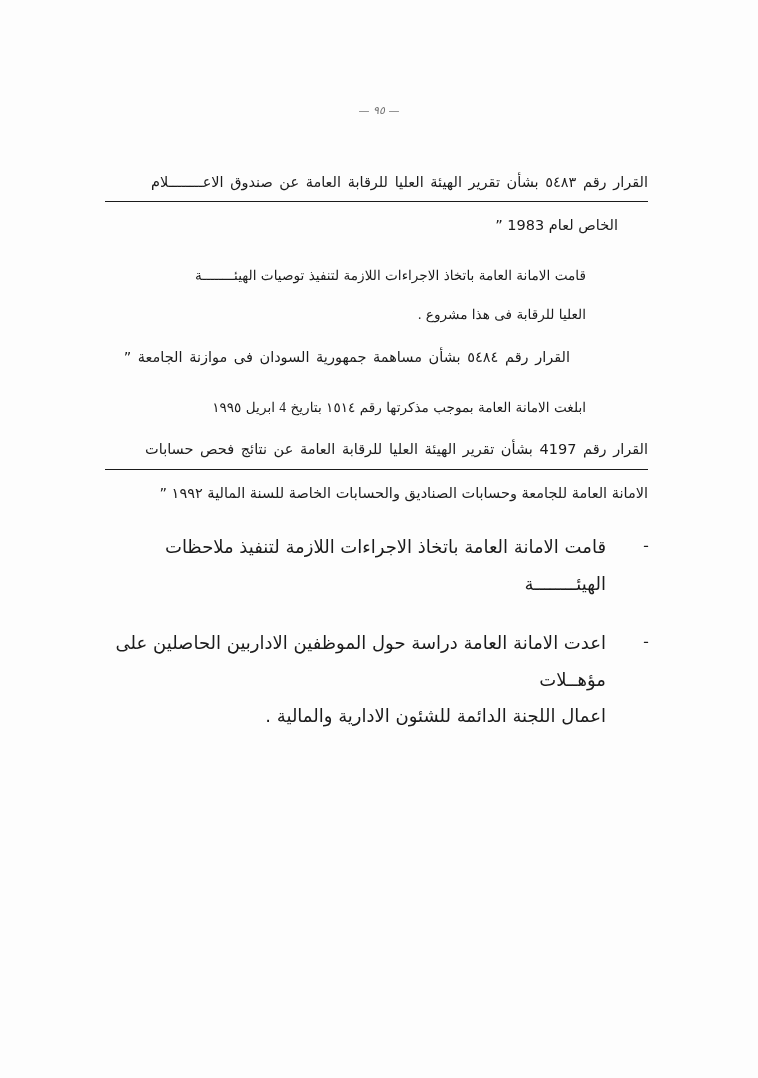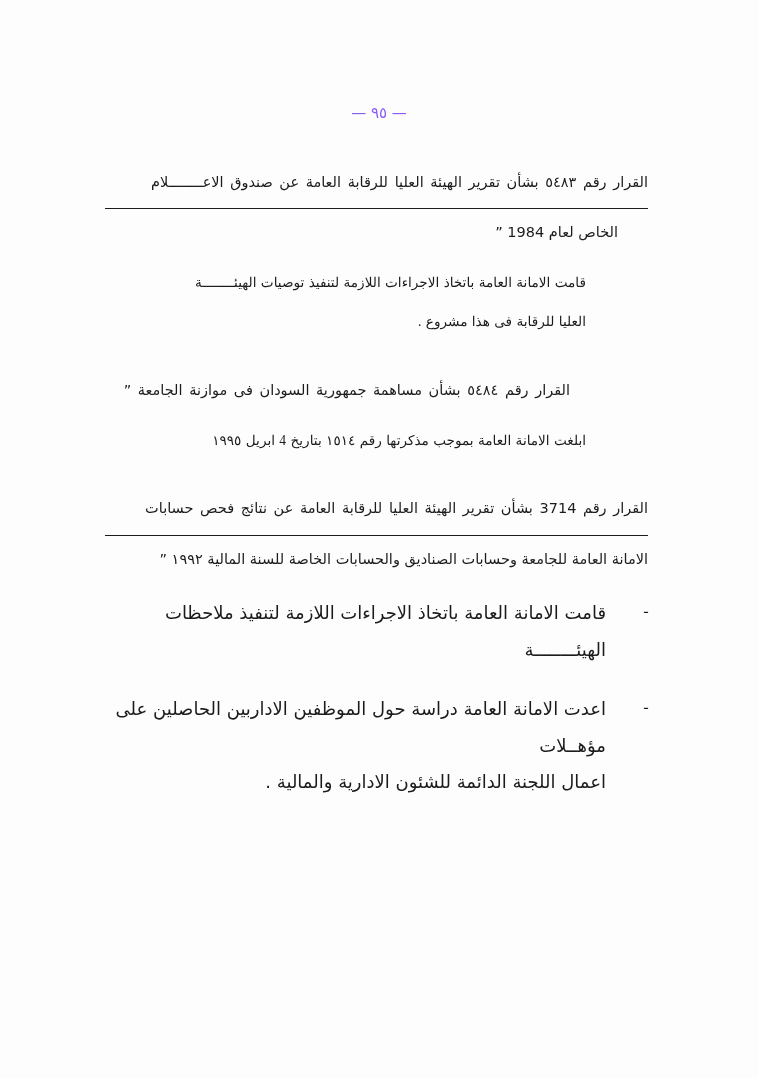--- a/index.html
+++ b/index.html
@@ -19,62 +19,63 @@
     position: absolute;
     inset: 0;
     background: #fdfdfd;
   }
   .page-number {
     position: absolute;
     top: 104px;
     left: 0;
     right: 0;
     text-align: center;
-    font-size: 15px;
+    font-size: 11px;
     letter-spacing: 1px;
-    color: #8b5cf6;
+    color: #737373;
+    font-style: italic;
   }
   .content {
     position: absolute;
     top: 168px;
     right: 110px;
     left: 105px;
     direction: rtl;
     text-align: right;
   }
   .block {
     margin-bottom: 4px;
   }
   .heading {
     font-size: 14.5px;
     line-height: 1.95;
     letter-spacing: 0.2px;
     word-spacing: 2px;
   }
   .heading-underline {
     border-bottom: 1.4px solid #1b1b1b;
-    padding-bottom: 12px;
+    padding-bottom: 5px;
     display: block;
   }
   .heading-cont {
     font-size: 14.5px;
     line-height: 1.95;
     margin-top: 9px;
   }
   .para {
     font-size: 13.6px;
     line-height: 2.05;
     letter-spacing: 0.1px;
     word-spacing: 1px;
     font-family: Liberation Serif, serif;
   }
   .indent-1 { padding-right: 30px; }
   .indent-2 { padding-right: 62px; }
   .center-ish { padding-right: 78px; }
-  .gap-lg { margin-top: 40px; }
+  .gap-lg { margin-top: 14px; }
   .gap-md { margin-top: 22px; }
   .gap-sm { margin-top: 12px; }
   .bullet-row {
     display: flex;
     flex-direction: row;
     align-items: flex-start;
     gap: 0px;
   }
   .dash {
     flex: 0 0 auto;
@@ -97,35 +98,35 @@
 <div class="page">
 
   <div class="page-number">— ٩٥ —</div>
 
   <div class="content">
 
     <div class="block">
       <div class="heading">
         <span class="line heading-underline">القرار رقم ٥٤٨٣ بشأن تقرير الهيئة العليا للرقابة العامة عن صندوق الاعــــــــلام</span>
       </div>
-      <div class="heading-cont indent-1">الخاص لعام 1984 ”</div>
+      <div class="heading-cont indent-1">الخاص لعام 1983 ”</div>
 
       <div class="para indent-2 gap-md">قامت الامانة العامة باتخاذ الاجراءات اللازمة لتنفيذ توصيات الهيئــــــــة</div>
       <div class="para indent-2 gap-sm">العليا للرقابة فى هذا مشروع .</div>
     </div>
 
     <div class="block gap-lg">
       <div class="heading center-ish">القرار رقم ٥٤٨٤ بشأن مساهمة جمهورية السودان فى موازنة الجامعة ”</div>
 
       <div class="para indent-2 gap-md">ابلغت الامانة العامة بموجب مذكرتها رقم ١٥١٤ بتاريخ 4 ابريل ١٩٩٥</div>
     </div>
 
     <div class="block gap-lg">
       <div class="heading">
-        <span class="line heading-underline">القرار رقم 3714 بشأن تقرير الهيئة العليا للرقابة العامة عن نتائج فحص حسابات</span>
+        <span class="line heading-underline">القرار رقم 4197 بشأن تقرير الهيئة العليا للرقابة العامة عن نتائج فحص حسابات</span>
       </div>
       <div class="heading-cont">الامانة العامة للجامعة وحسابات الصناديق والحسابات الخاصة للسنة المالية ١٩٩٢ ”</div>
 
       <div class="gap-md">
 
         <div class="bullet-row">
           <div class="dash">ـ</div>
           <div class="bullet-text">
             <span class="line">قامت الامانة العامة باتخاذ الاجراءات اللازمة لتنفيذ ملاحظات الهيئــــــــة</span>
           </div>

